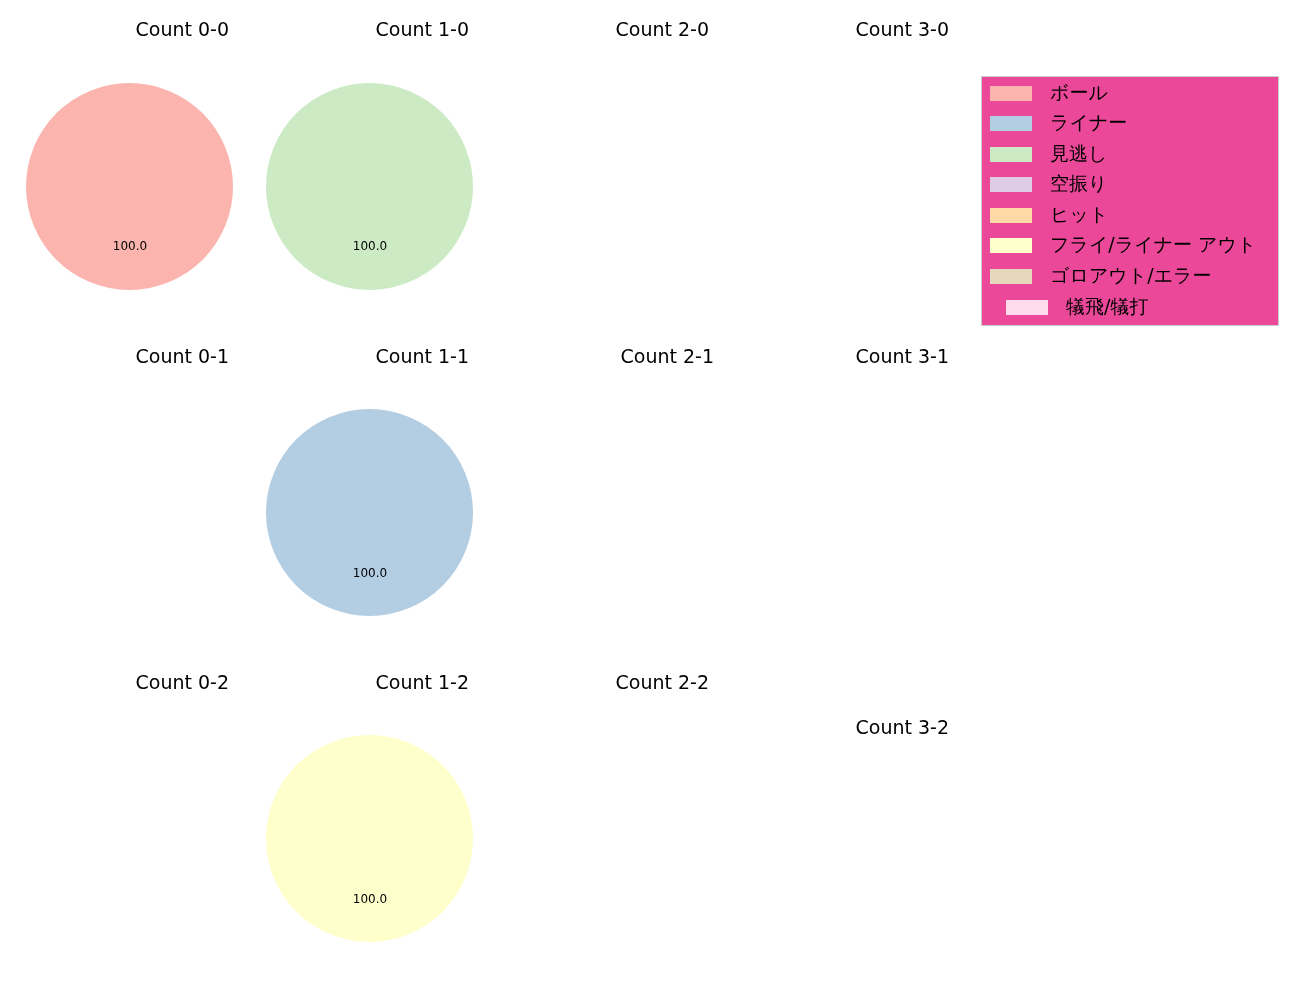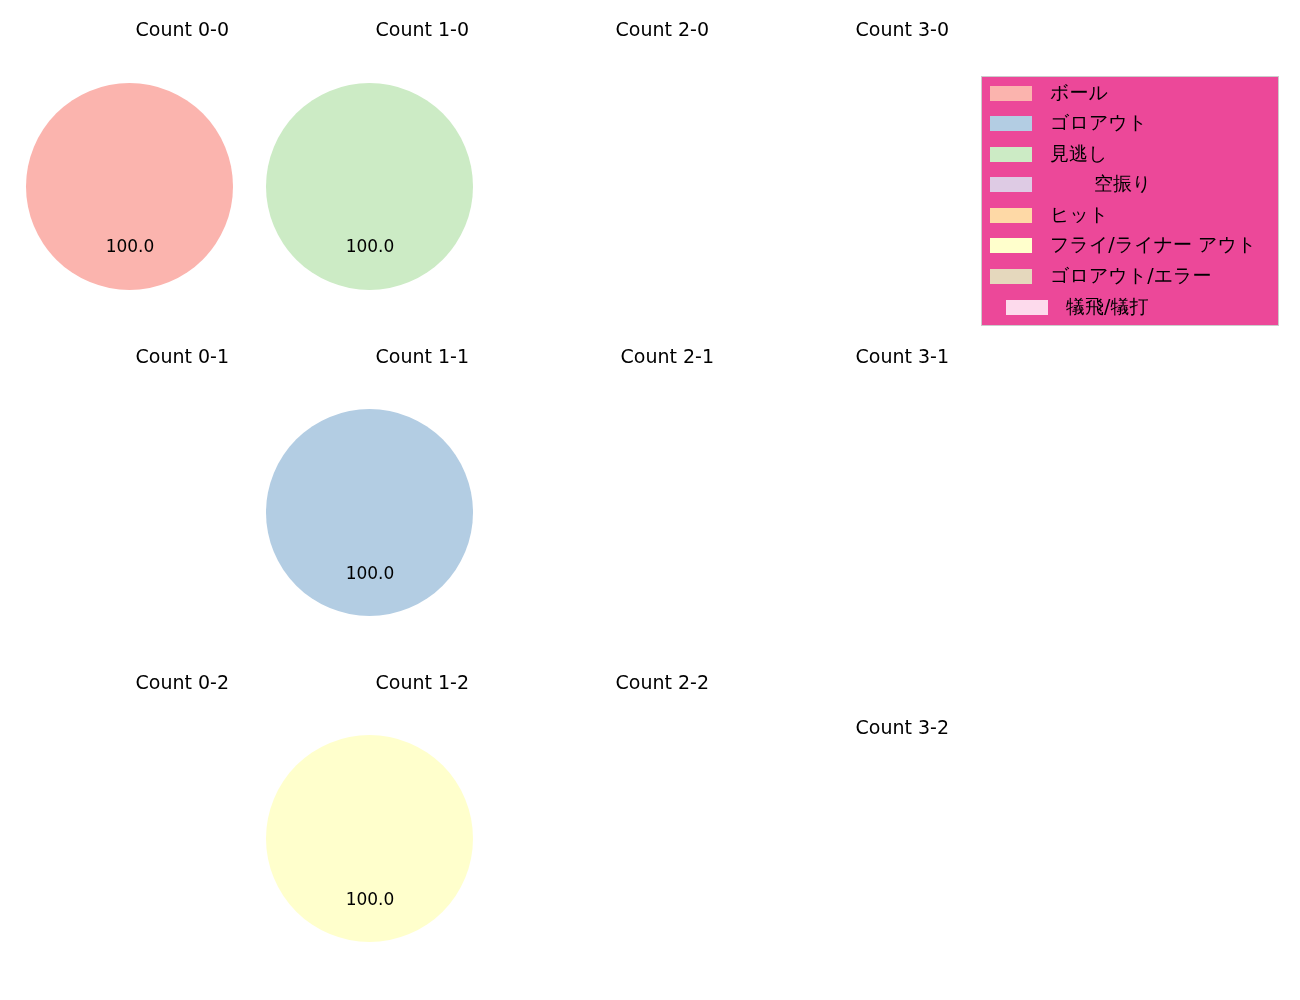--- a/index.html
+++ b/index.html
@@ -1,20 +1,20 @@
 <!DOCTYPE html>
 <html><head>
 <meta charset="utf-8">
 <style>
   html, body { margin: 0; padding: 0; background: #ffffff; }
   body { width: 1300px; height: 1000px; position: relative; overflow: hidden;
          font-family: "DejaVu Sans", "Liberation Sans", sans-serif; color: #000; }
   .title { position: absolute; font-size: 19px; text-align: right; width: 200px; transform: translateX(-100px); line-height: 24px; }
   .pie { position: absolute; border-radius: 50%; }
-  .pie-label { position: absolute; font-size: 17px; width: 100px; text-align: center; transform: translateX(-50px); line-height: 20px; }
+  .pie-label { position: absolute; font-size: 12px; width: 100px; text-align: center; transform: translateX(-50px); line-height: 20px; }
   .legend { position: absolute; left: 981px; top: 76px; width: 298px; height: 250px;
             border: 1px solid #cccccc; border-radius: 0; background: #ec4899; box-sizing: border-box; }
   .legend-item { position: absolute; left: 8px; height: 30px; display: flex; align-items: center; }
   .swatch { width: 42px; height: 15px; margin-right: 18px; }
   .legend-text { font-size: 19px; white-space: nowrap; }
 </style>
 </head>
 <body>
 
 <div class="title" style="left:129px; top:17px;">Count 0-0</div>
@@ -44,27 +44,27 @@
 <div class="pie" style="left:266px; top:735px; width:207px; height:207px; background:#ffffcc;"></div>
 <div class="pie-label" style="left:370px; top:889px;">100.0</div>
 
 <div class="legend">
   <div class="legend-item" style="top:1px;">
     <div class="swatch" style="background:#fbb4ae;"></div>
     <span class="legend-text">ボール</span>
   </div>
   <div class="legend-item" style="top:31px;">
     <div class="swatch" style="background:#b3cde3;"></div>
-    <span class="legend-text">ゴロアウト</span>
+    <span class="legend-text">ライナー</span>
   </div>
   <div class="legend-item" style="top:62px;">
     <div class="swatch" style="background:#ccebc5;"></div>
     <span class="legend-text">見逃し</span>
   </div>
-  <div class="legend-item" style="top:92px;gap:44px;">
+  <div class="legend-item" style="top:92px;">
     <div class="swatch" style="background:#decbe4;"></div>
     <span class="legend-text">空振り</span>
   </div>
   <div class="legend-item" style="top:123px;">
     <div class="swatch" style="background:#fed9a6;"></div>
     <span class="legend-text">ヒット</span>
   </div>
   <div class="legend-item" style="top:153px;">
     <div class="swatch" style="background:#ffffcc;"></div>
     <span class="legend-text">フライ/ライナー アウト</span>

